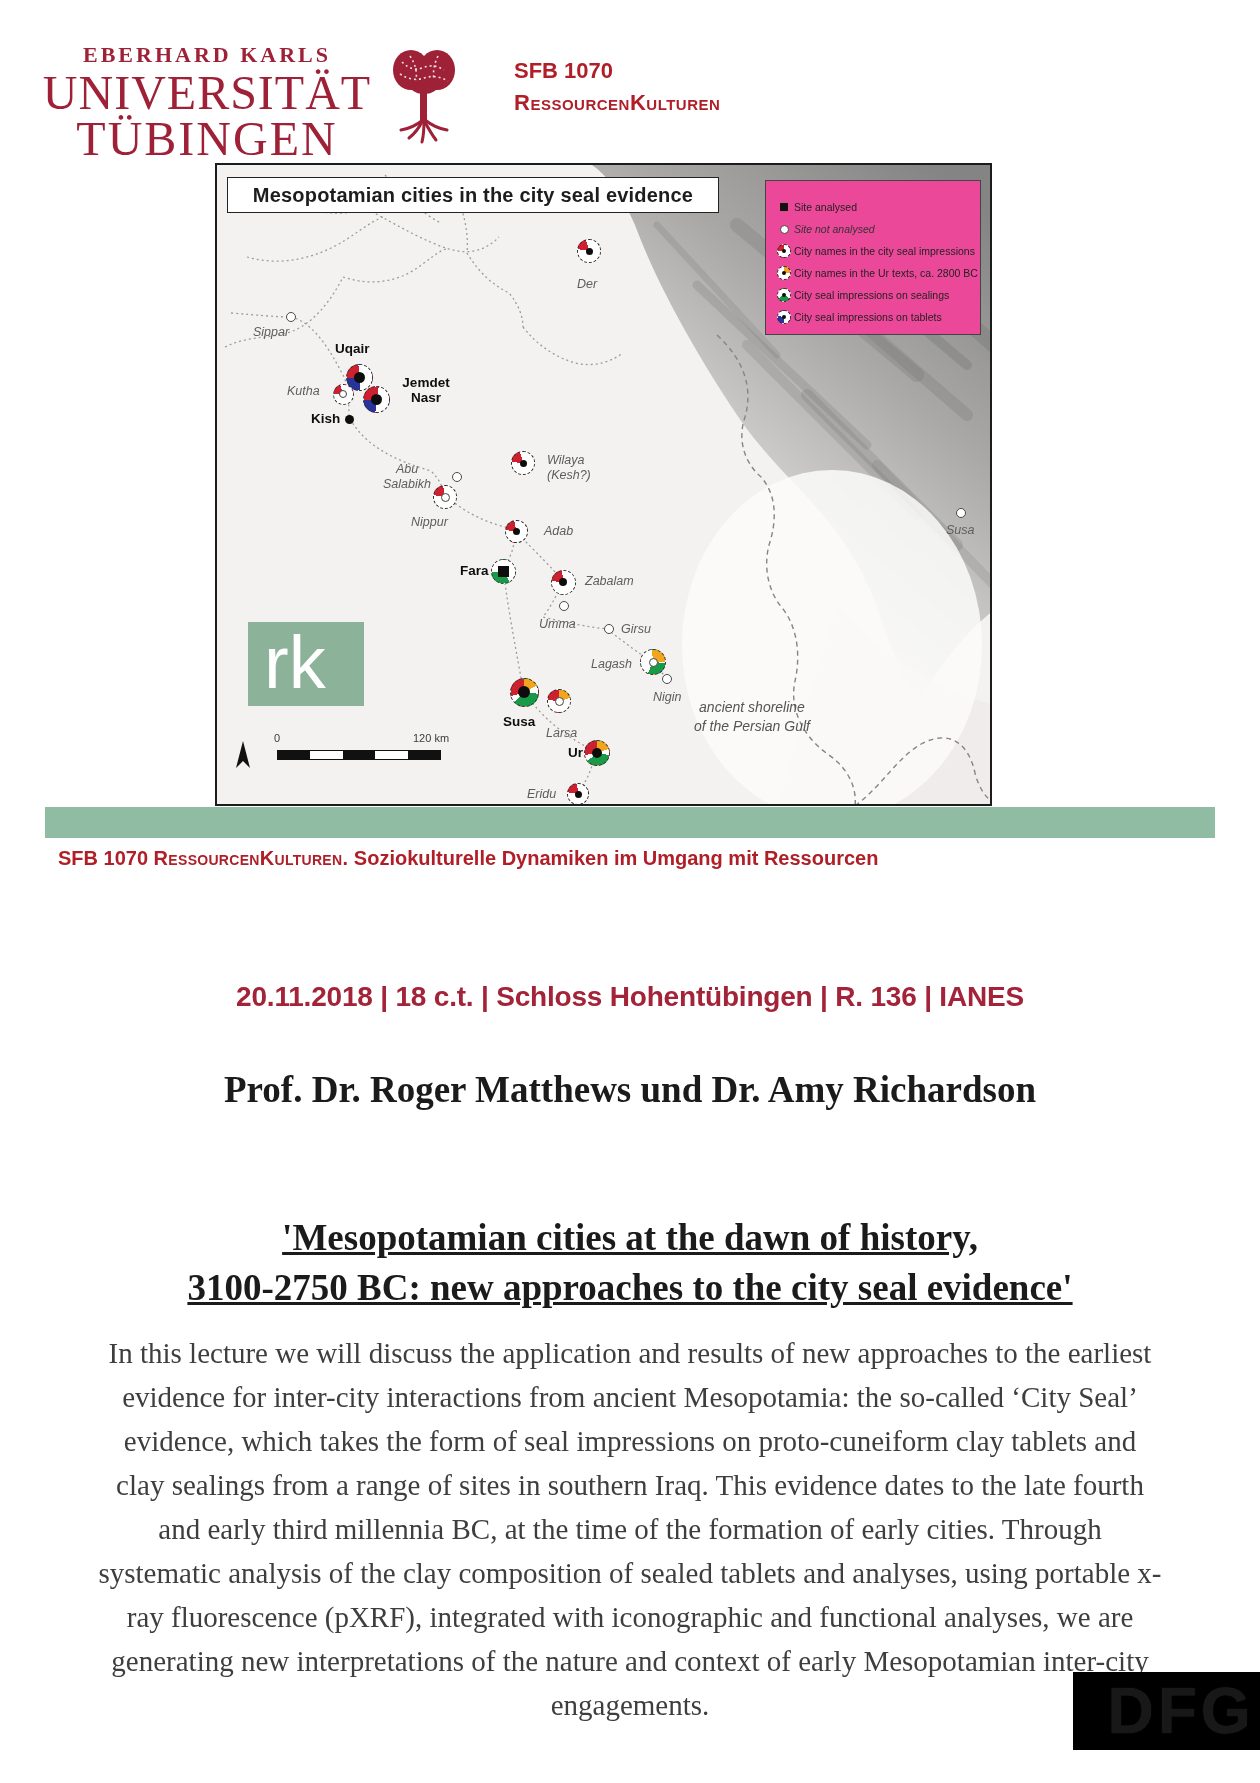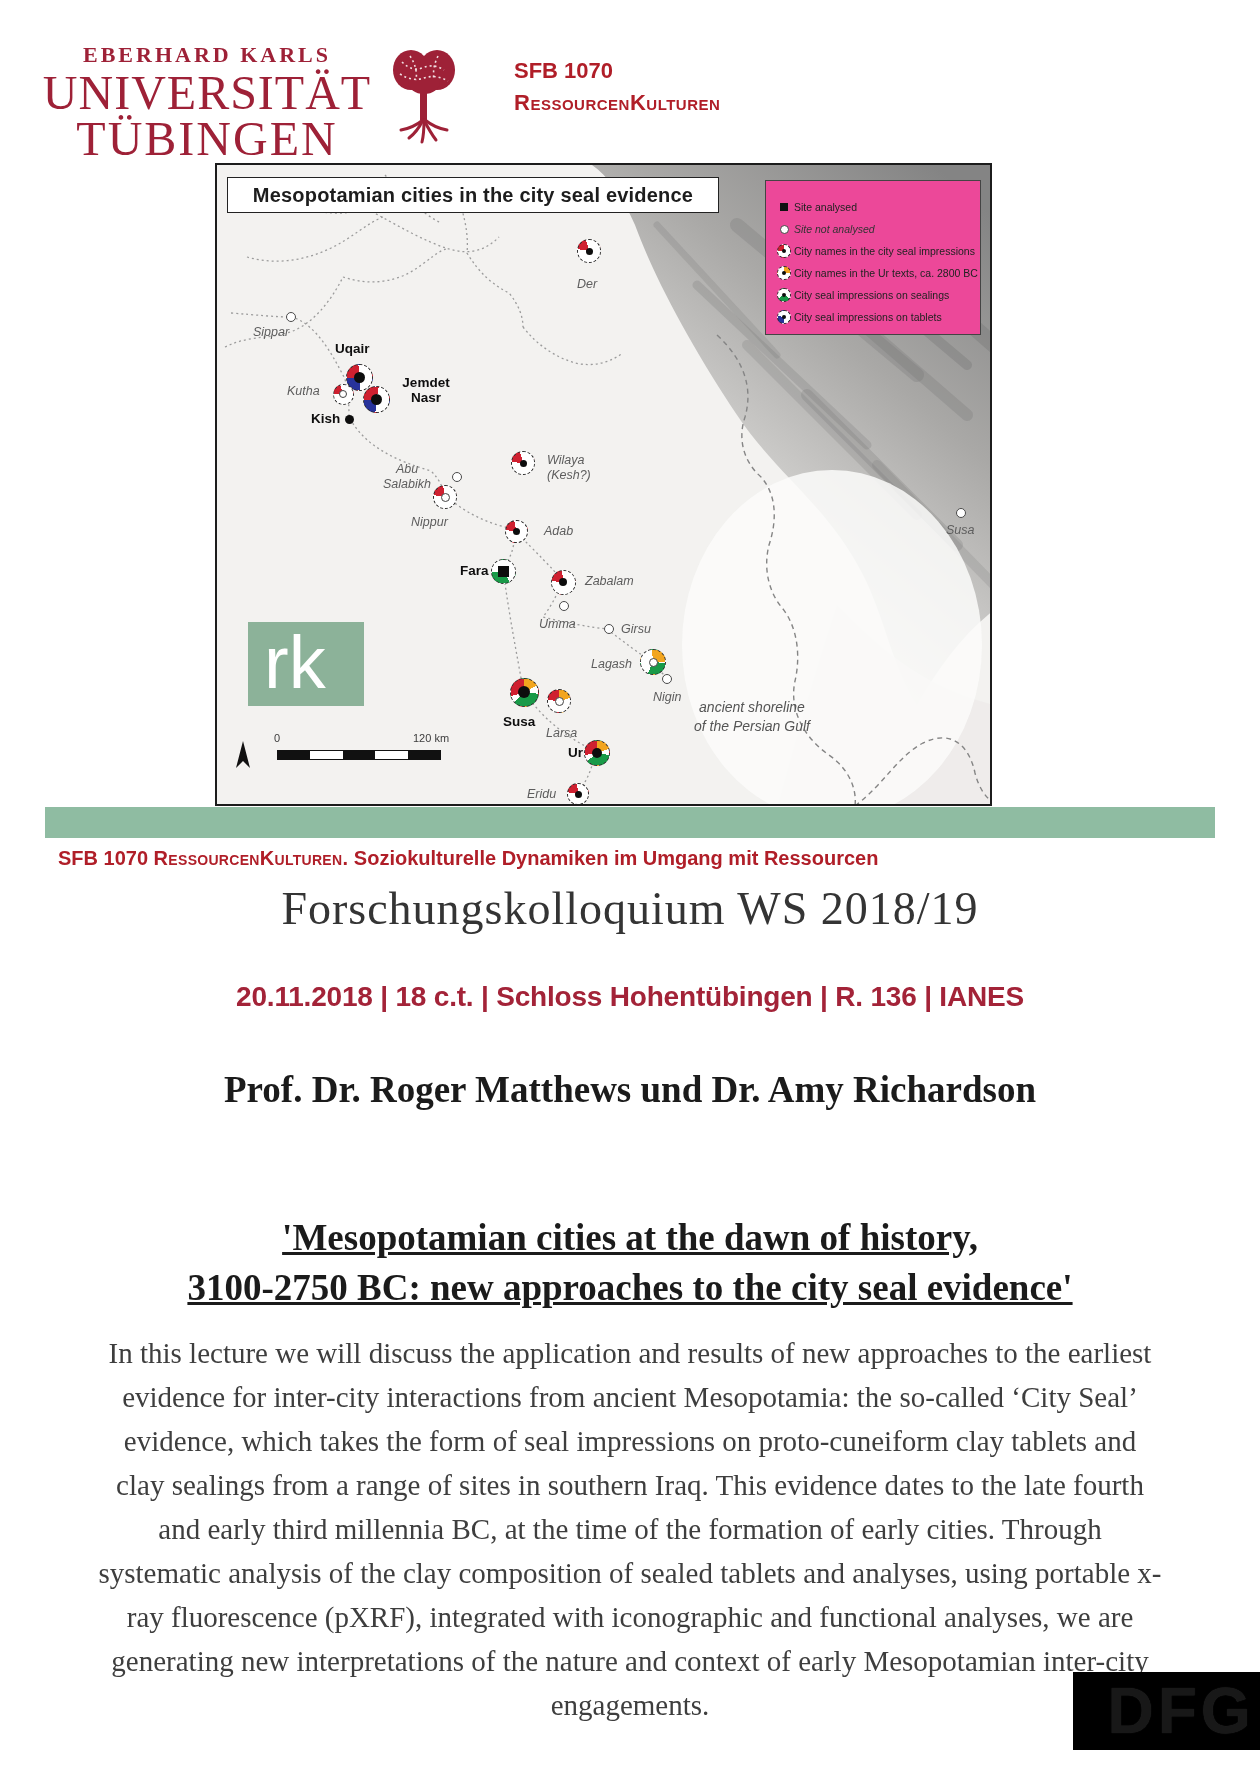--- a/index.html
+++ b/index.html
@@ -309,21 +309,20 @@
     <div class="scale-num" style="left:57px;top:567px;">0</div>
     <div class="scale-num" style="left:196px;top:567px;">120 km</div>
   </div>
 
   <div class="green-bar"></div>
 
   <div class="red-line">
     <span>SFB 1070 </span><span class="sc">RessourcenKulturen.</span><span> Soziokulturelle Dynamiken im Umgang mit Ressourcen</span>
   </div>
 
-  <div class="kolloq-title">Forschungskolloquium WS 2018/19</div>
 
   <div class="date-line">20.11.2018 | 18 c.t. | Schloss Hohentübingen | R. 136  | IANES</div>
 
   <div class="speakers">Prof. Dr. Roger Matthews und Dr. Amy Richardson</div>
 
   <div class="talk-title talk1">'Mesopotamian cities at the dawn of history,</div>
   <div class="talk-title talk2">3100-2750 BC: new approaches to the city seal evidence'</div>
 
   <div class="abstract">
       <div>In this lecture we will discuss the application and results of new approaches to the earliest</div>

